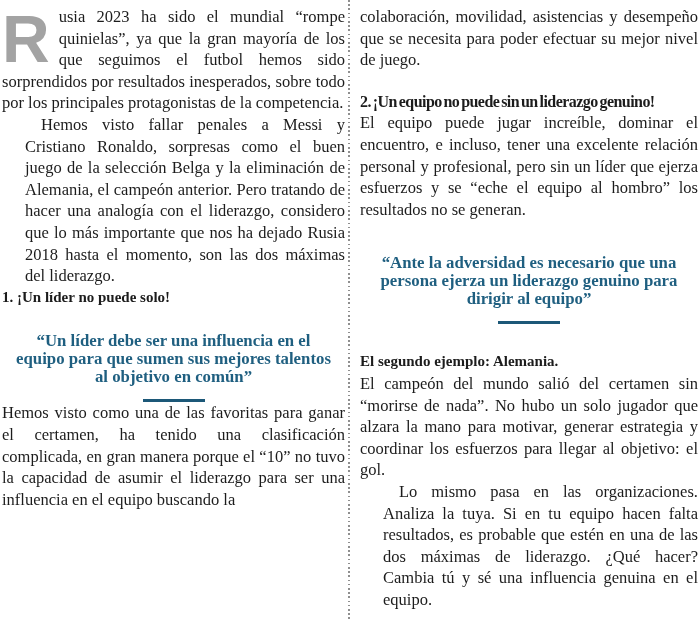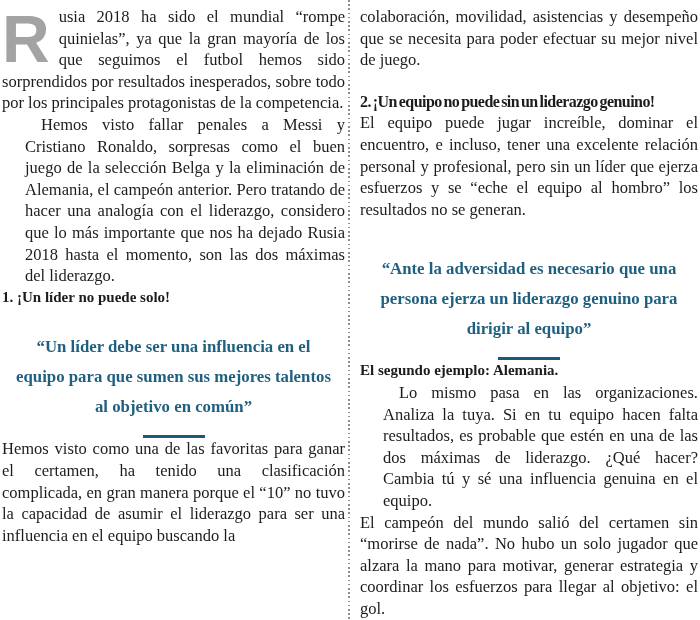--- a/index.html
+++ b/index.html
@@ -56,56 +56,56 @@
   }
 
   .heading {
     font-weight: bold;
     margin: 0;
     font-size: 15px;
     line-height: 21.6px;
     text-align: left;
   }
   .heading-gap-top { margin-top: 20px; }
-  .heading-after-quote { }
+  .heading-after-quote { margin-top: 27px; }
   .heading-condensed {
     font-size: 16px;
     letter-spacing: -0.55px;
     word-spacing: -1.6px;
     white-space: nowrap;
   }
 
   .pullquote {
     margin: 24px 0 0 0;
     text-align: center;
   }
   .pullquote-right { margin-top: 34px; }
   .quote-text {
     font-weight: bold;
     color: #1f5f80;
     font-size: 16.8px;
-    line-height: 30px;
+    line-height: 18px;
     padding: 0 12px;
     text-align: center;
   }
   .quote-divider {
     width: 62px;
     height: 3px;
     background: #1c5878;
     margin: 13px auto 0 auto;
   }
 </style>
 </head>
 <body>
 
 <div class="page">
 
   <div class="col col-left">
     <p class="para">
-      <span class="dropcap">R</span><span>usia 2018 ha sido el mundial “rompe quinielas”, ya que la gran mayoría de los que seguimos el futbol hemos sido sorprendidos por resultados inesperados, sobre todo por los principales protagonistas de la competencia.</span>
+      <span class="dropcap">R</span><span>usia 2023 ha sido el mundial “rompe quinielas”, ya que la gran mayoría de los que seguimos el futbol hemos sido sorprendidos por resultados inesperados, sobre todo por los principales protagonistas de la competencia.</span>
     </p>
     <p class="para para-indent">Hemos visto fallar penales a Messi y Cristiano Ronaldo, sorpresas como el buen juego de la selección Belga y la eliminación de Alemania, el campeón anterior. Pero tratando de hacer una analogía con el liderazgo, considero que lo más importante que nos ha dejado Rusia 2018 hasta el momento, son las dos máximas del liderazgo.</p>
     <p class="heading">1. ¡Un líder no puede solo!</p>
     <div class="pullquote">
       <p class="quote-text">“Un líder debe ser una influencia en el equipo para que sumen sus mejores talentos al objetivo en común”</p>
       <div class="quote-divider"></div>
     </div>
     <p class="para">Hemos visto como una de las favoritas para ganar el certamen, ha tenido una clasificación complicada, en gran manera porque el “10” no tuvo la capacidad de asumir el liderazgo para ser una influencia en el equipo buscando la</p>
   </div>
 
@@ -113,17 +113,17 @@
 
   <div class="col col-right">
     <p class="para">colaboración, movilidad, asistencias y desempeño que se necesita para poder efectuar su mejor nivel de juego.</p>
     <p class="heading heading-gap-top heading-condensed">2. ¡Un equipo no puede sin un liderazgo genuino!</p>
     <p class="para">El equipo puede jugar increíble, dominar el encuentro, e incluso, tener una excelente relación personal y profesional, pero sin un líder que ejerza esfuerzos y se “eche el equipo al hombro” los resultados no se generan.</p>
     <div class="pullquote pullquote-right">
       <p class="quote-text">“Ante la adversidad es necesario que una persona ejerza un liderazgo genuino para dirigir al equipo”</p>
       <div class="quote-divider"></div>
     </div>
     <p class="heading heading-after-quote">El segundo ejemplo: Alemania.</p>
+    <p class="para">El campeón del mundo salió del certamen sin “morirse de nada”. No hubo un solo jugador que alzara la mano para motivar, generar estrategia y coordinar los esfuerzos para llegar al objetivo: el gol.</p>
     <p class="para para-indent">Lo mismo pasa en las organizaciones. Analiza la tuya. Si en tu equipo hacen falta resultados, es probable que estén en una de las dos máximas de liderazgo. ¿Qué hacer? Cambia tú y sé una influencia genuina en el equipo.</p>
-    <p class="para">El campeón del mundo salió del certamen sin “morirse de nada”. No hubo un solo jugador que alzara la mano para motivar, generar estrategia y coordinar los esfuerzos para llegar al objetivo: el gol.</p>
   </div>
 
 </div>
 
 </body></html>

